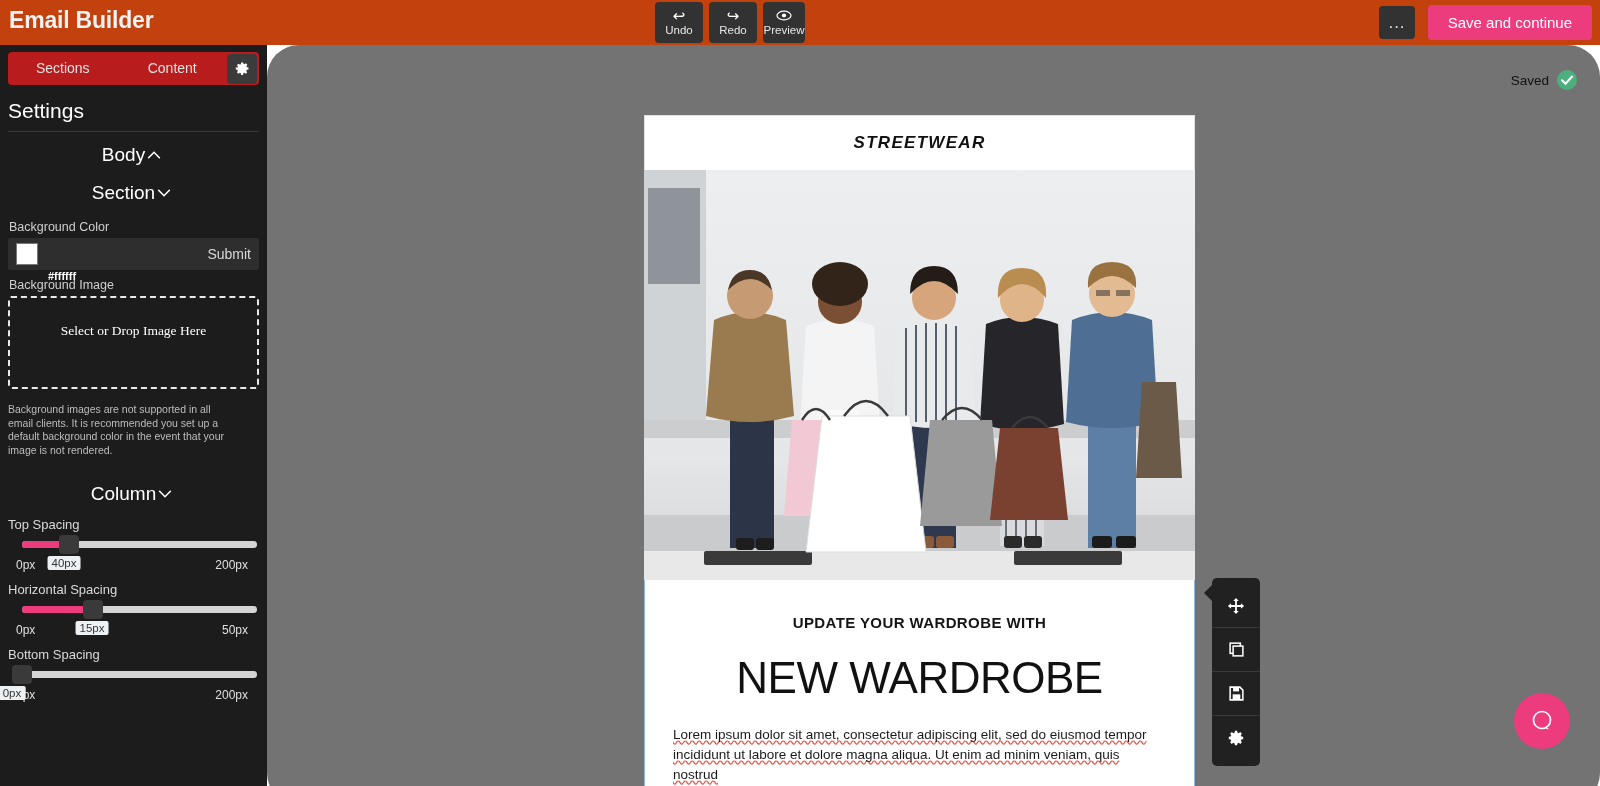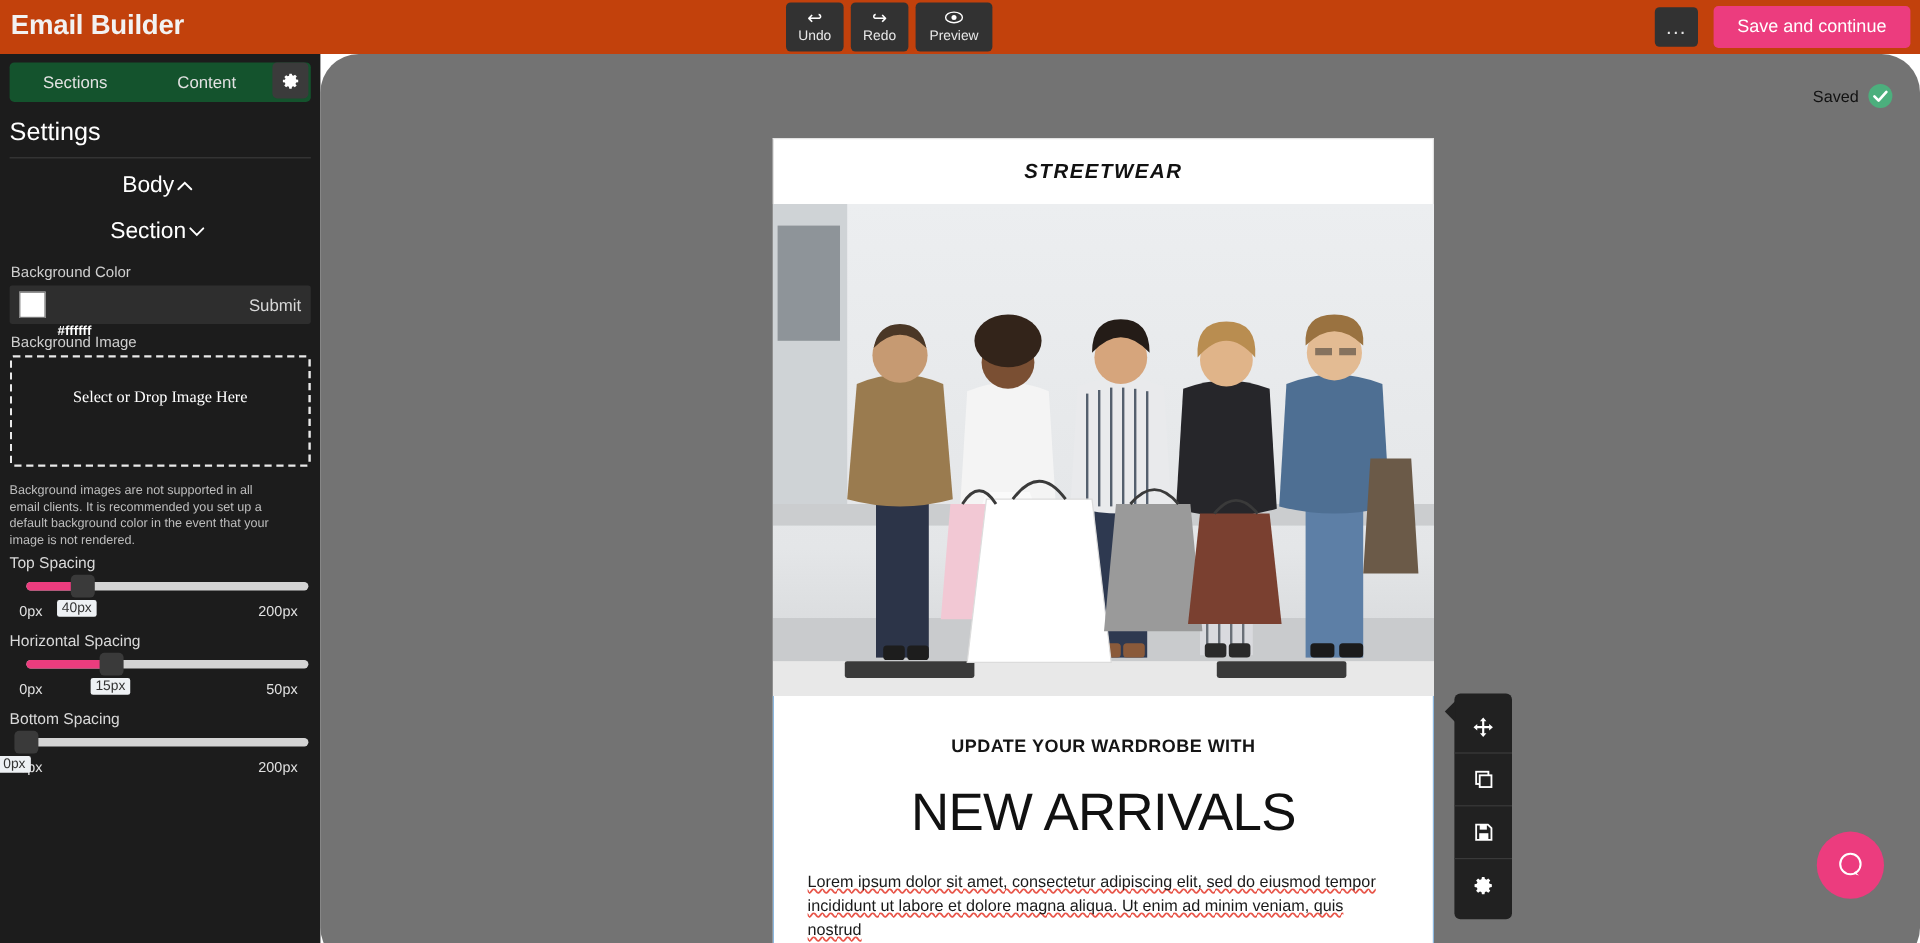--- a/index.html
+++ b/index.html
@@ -29,21 +29,21 @@
   }
   .tool-btn {
     width: 48px; height: 41px;
     background: #323232; border-radius: 4px;
     display: flex; flex-direction: column;
     align-items: center; justify-content: center;
     gap: 1px; cursor: pointer;
   }
   .tool-btn .glyph { font-size: 15px; color: #ffffff; line-height: 14px; }
   .tool-btn .lbl { font-size: 11.5px; color: #e8e8e8; line-height: 12px; }
-  .tool-btn.preview { width: 64px; }
+  .tool-btn.preview { width: 42px; }
 
   .dots-btn {
     position: absolute; right: 185px; top: 6px;
     width: 36px; height: 33px;
     background: #323232; border-radius: 4px;
     display: flex; align-items: center; justify-content: center;
     cursor: pointer;
   }
   .dots-btn .glyph { color: #e6e6e6; font-size: 17px; letter-spacing: 1px; line-height: 8px; }
   .save-btn {
@@ -58,22 +58,22 @@
   
   .sidebar {
     position: absolute; top: 45px; left: 0;
     width: 267px; height: 741px;
     background: #1c1c1c;
     overflow: hidden;
   }
   .tabbar {
     position: relative;
     margin: 7px 8px 0 8px; height: 33px;
-    background: #14532d; border-radius: 4px;
-    display: flex; align-items: flex-start;
+    background: #b91c1c; border-radius: 4px;
+    display: flex; align-items: center;
   }
   .tab {
     flex: 1; text-align: center;
     font-size: 14px; color: #e2e2e2; cursor: pointer; line-height: 33px;
   }
   .tab-gear {
     width: 30px; height: 30px; margin-right: 2px;
     background: #3b3b3b; border-radius: 4px;
     display: flex; align-items: center; justify-content: center;
     cursor: pointer;
@@ -281,20 +281,26 @@
         <div class="color-val">#ffffff</div>
         <div class="submit-link">Submit</div>
       </div>
 
       <div class="field-label">Background Image</div>
       <div class="dropzone">
         <span>Select or Drop Image Here</span>
       </div>
       <div class="helper">Background images are not supported in all email clients. It is recommended you set up a default background color in the event that your image is not rendered.</div>
 
+      <div class="accordion" style="margin-top:18px;">
+        <span class="acc-label">Column</span>
+        <svg class="chev" viewBox="0 0 20 20">
+          <path d="M4 7 L10 13 L16 7" fill="none" stroke="#fff" stroke-width="1.8" stroke-linecap="round"></path>
+        </svg>
+      </div>
 
       <div class="slider-block">
         <div class="slider-label">Top Spacing</div>
         <div class="track">
           <div class="fill" style="width:20%"></div>
           <div class="handle" style="left:20%"></div>
         </div>
         <div class="scale">
           <span class="min">0px</span>
           <span class="bubble" style="left:56px">40px</span>
@@ -438,21 +444,21 @@
                 <path d="M200 246 q22 -30 44 0"></path>
               <path d="M298 250 q20 -24 40 0"></path>
                 <path d="M368 258 q18 -22 36 0"></path>
             </g>
           </g>
         </svg>
       </div>
 
       <div class="body-sec">
         <div class="kicker">UPDATE YOUR WARDROBE WITH</div>
-        <div class="headline">NEW ARRIVALS</div>
+        <div class="headline">NEW WARDROBE</div>
         <div class="para">
           <div><span class="sp">Lorem ipsum dolor sit amet, consectetur adipiscing elit, sed do eiusmod tempor</span></div>
           <div><span class="sp">incididunt ut labore et dolore magna aliqua. Ut enim ad minim veniam, quis nostrud</span></div>
           <div></div>
         </div>
       </div>
     </div>
 
     <div class="float-tools">
       <div class="ft-item">

